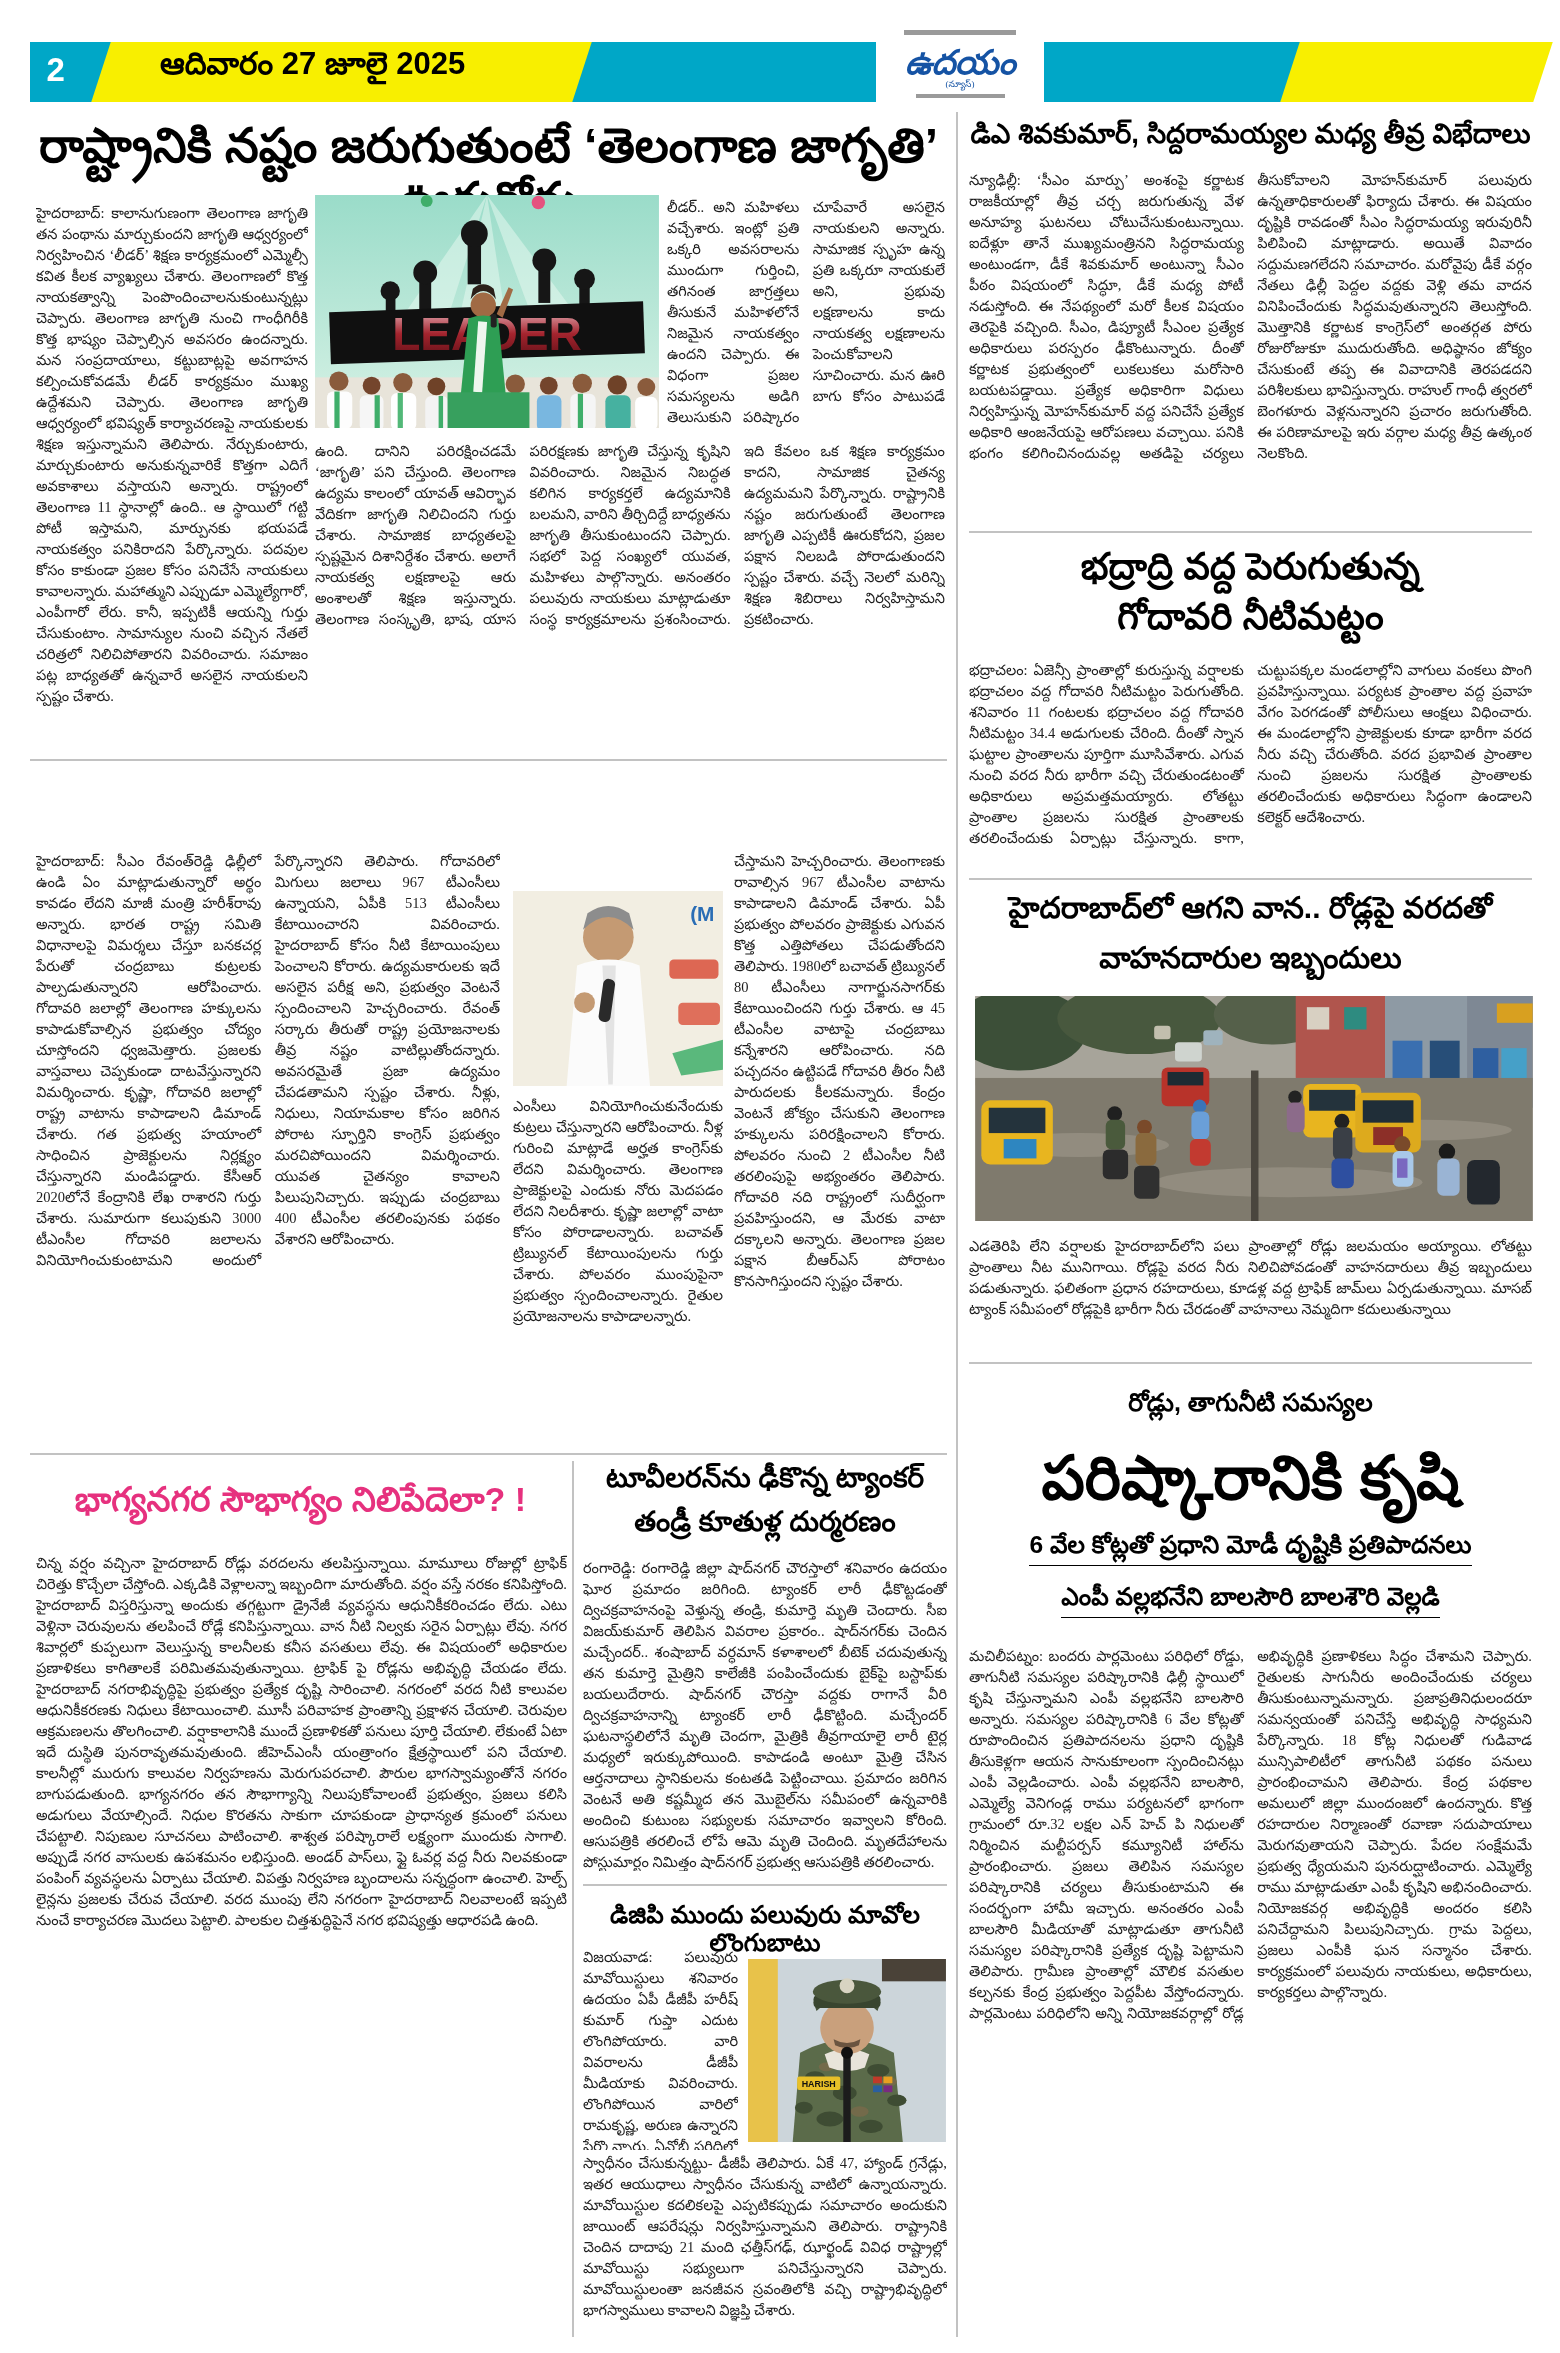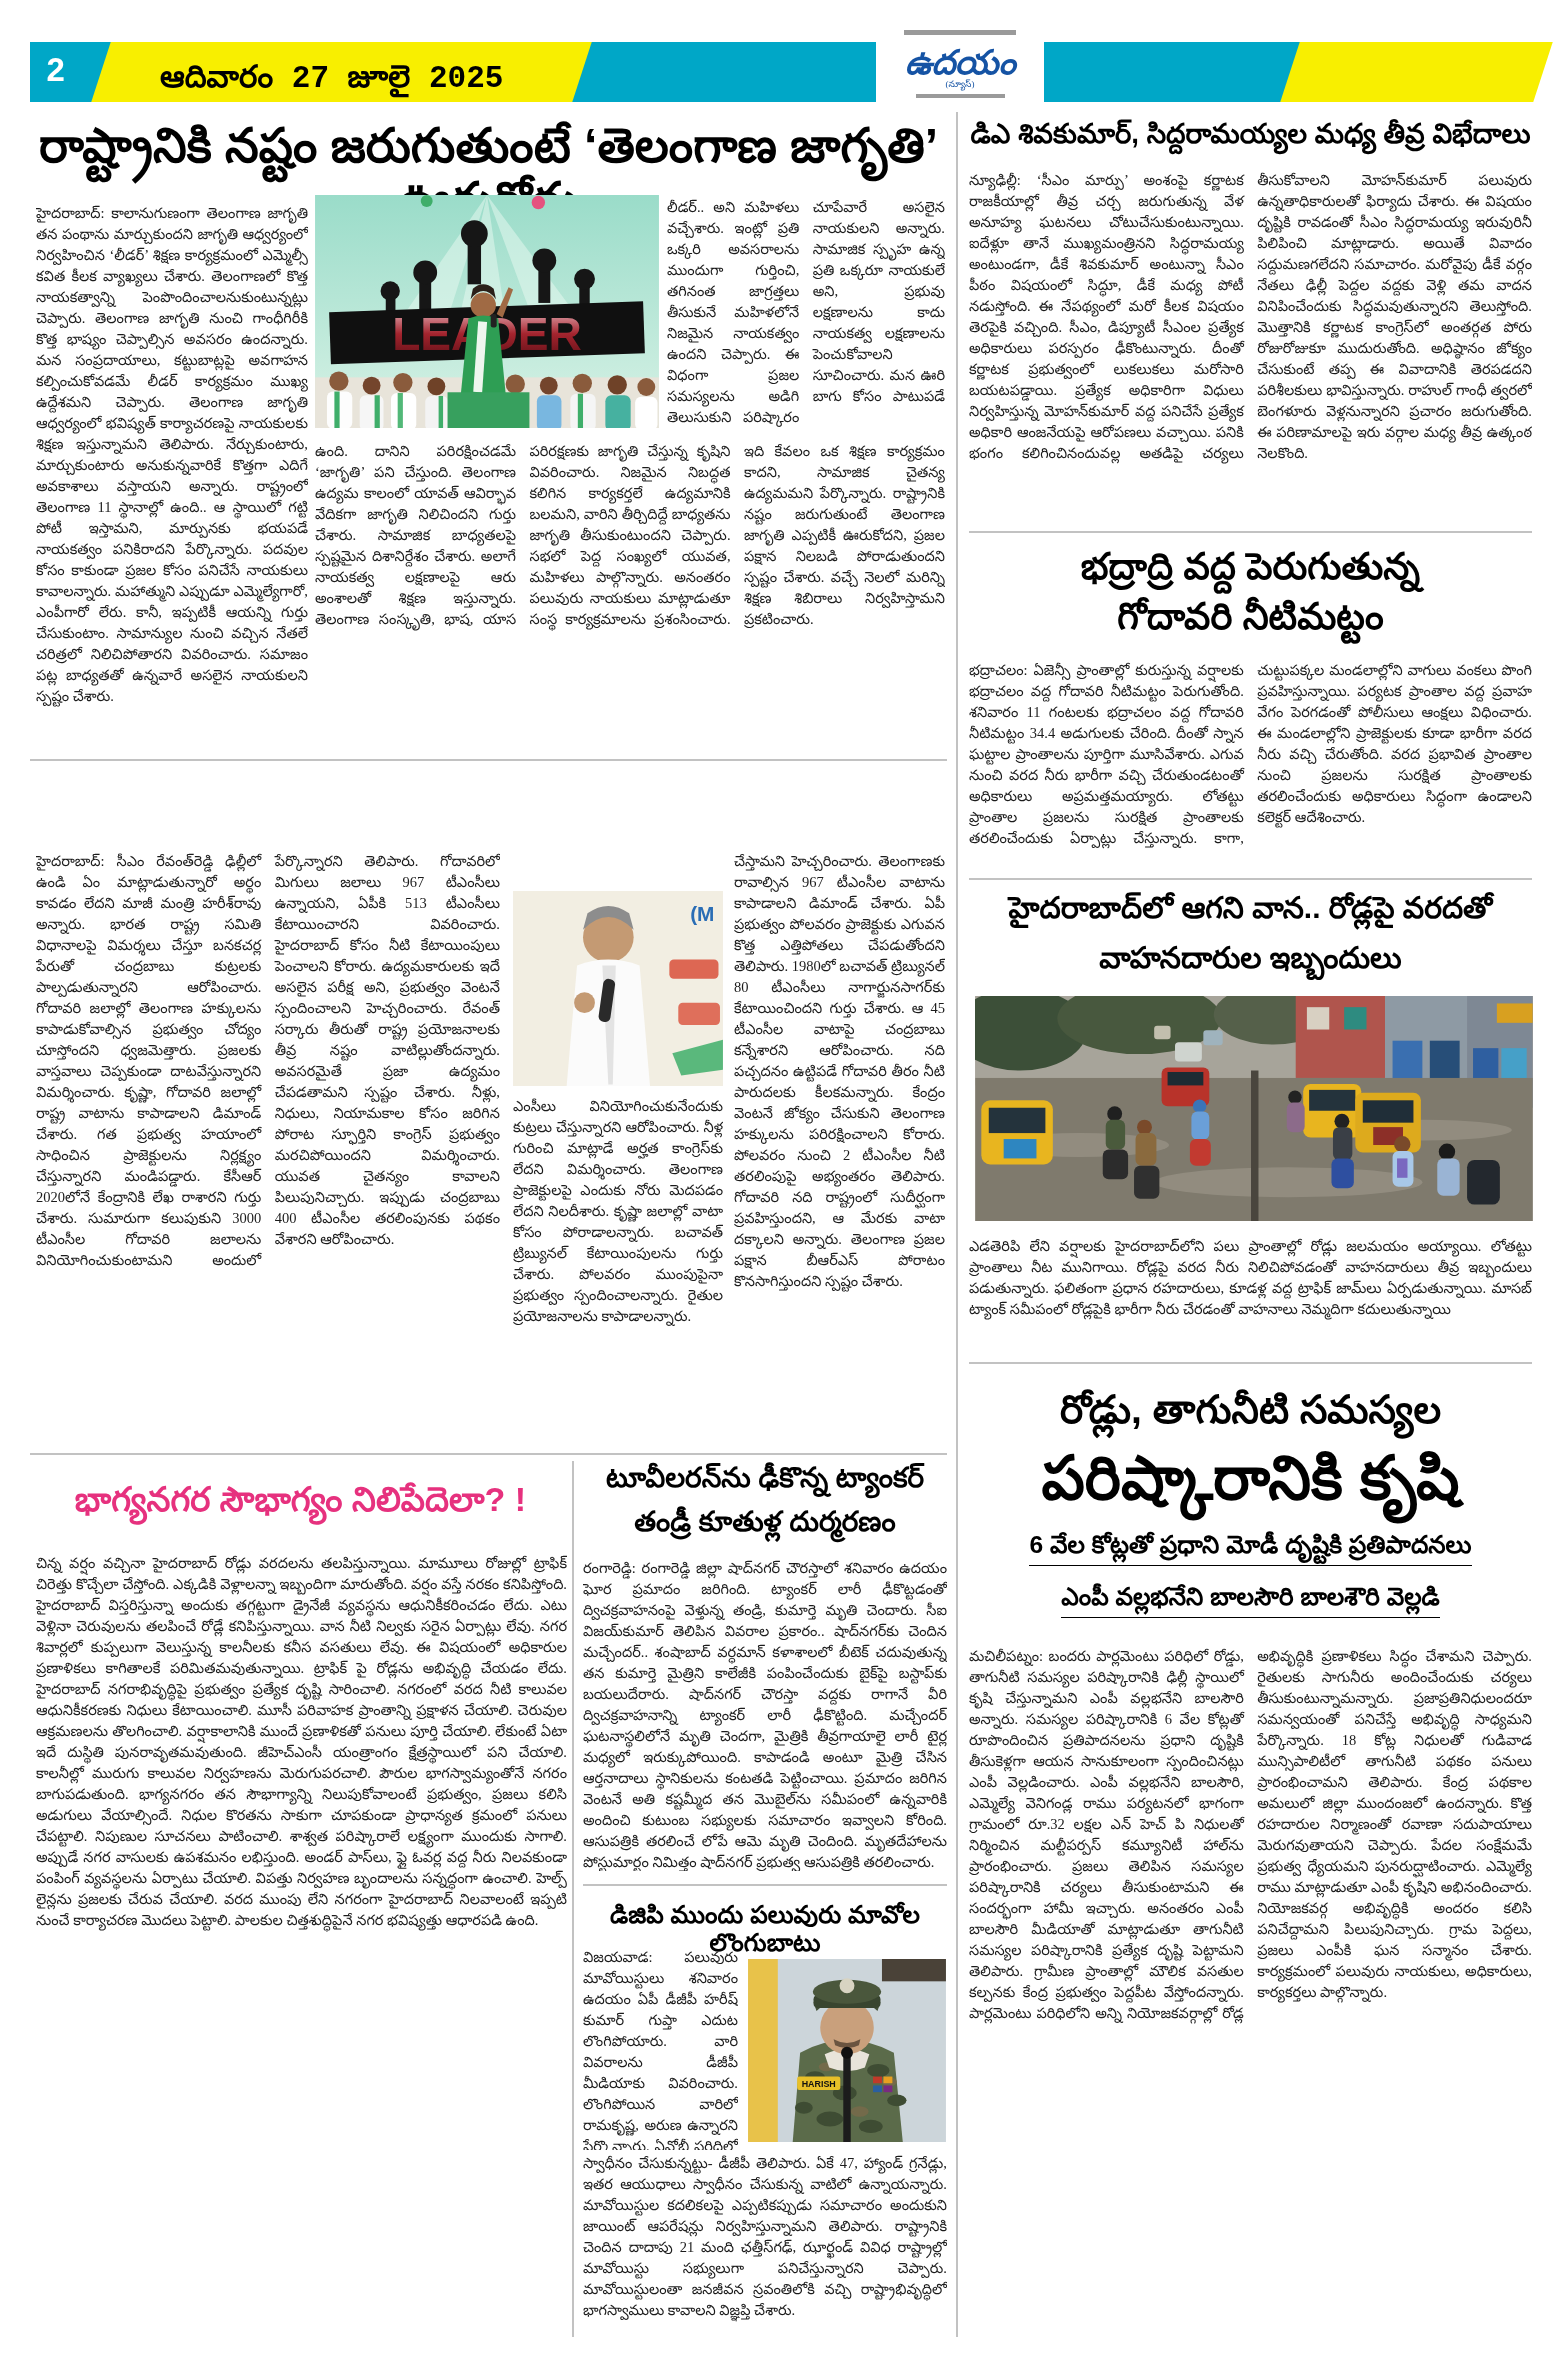--- a/index.html
+++ b/index.html
@@ -10,22 +10,22 @@
   .body-txt{font-size:14.5px;line-height:1.45;text-align:justify;overflow:hidden;color:#1b1b1b;}
   .cols2{column-count:2;column-gap:13.4px;}
   .cols3{column-count:3;column-gap:13.4px;}
   .divider{background:#c2c2c2;}
   .underline-sub{display:inline-block;border-bottom:1.5px solid #000;padding-bottom:6px;}
   
   #masthead{position:absolute;left:30px;top:42px;width:1501px;height:60px;background:#00a7c7;}
   .mh-seg{position:absolute;top:0;height:60px;background:#f8ef00;transform:skewX(-18deg);}
   #page-num{position:absolute;left:16.4px;top:9px;color:#ffffff;font-family:"Liberation Sans",sans-serif;
             font-weight:bold;font-size:33px;}
-  #mh-date{position:absolute;left:130px;top:18px;font-size:31px;font-weight:bold;color:#000;
-           font-family:Liberation Mono, monospace;}
+  #mh-date{position:absolute;left:130px;top:4px;font-size:31px;font-weight:bold;color:#000;
+           font-family:Liberation Sans, sans-serif;}
   #logo-box{position:absolute;left:846px;top:-18px;width:168px;height:95px;background:#ffffff;
             text-align:center;}
   #logo-text{margin-top:25px;font-family:"Liberation Sans",sans-serif;font-weight:bold;
              font-size:34px;color:#1553a4;letter-spacing:-0.7px;line-height:1;font-style:italic;}
   #logo-sub{font-size:9px;color:#1553a4;}
   .fineprint{background:#9a9a9a;height:4.5px;margin:3px auto 0 auto;}
   .pink{color:#e6317e;}
   .photo{position:absolute;overflow:hidden;}
   svg{display:block;}
 </style>
@@ -286,21 +286,21 @@
             <rect x="0" y="18" width="30" height="50" rx="8" fill="#9ab4d4"></rect>
           </g>
         <g transform="translate(660,210)">
             <rect x="0" y="10" width="44" height="60" rx="10" fill="#23282e"></rect>
           </g>
       </g>
     </svg>
   </div>
   <div class="abs body-txt" style="left:969px;top:1236px;width:563px;height:112px;">ఎడతెరిపి లేని వర్షాలకు హైదరాబాద్‌లోని పలు ప్రాంతాల్లో రోడ్లు జలమయం అయ్యాయి. లోతట్టు ప్రాంతాలు నీట మునిగాయి. రోడ్లపై వరద నీరు నిలిచిపోవడంతో వాహనదారులు తీవ్ర ఇబ్బందులు పడుతున్నారు. ఫలితంగా ప్రధాన రహదారులు, కూడళ్ల వద్ద ట్రాఫిక్ జామ్‌లు ఏర్పడుతున్నాయి. మాసబ్ ట్యాంక్ సమీపంలో రోడ్లపైకి భారీగా నీరు చేరడంతో వాహనాలు నెమ్మదిగా కదులుతున్నాయి</div>
 
-  <div class="abs hl" style="left:969px;top:1388px;width:563px;height:55px;font-size:39px;">రోడ్లు, తాగునీటి సమస్యల</div>
+  <div class="abs hl" style="left:969px;top:1388px;width:563px;height:55px;font-size:25px;">రోడ్లు, తాగునీటి సమస్యల</div>
   <div class="abs hl" style="left:969px;top:1444px;width:563px;height:80px;font-size:61px;">పరిష్కారానికి కృషి</div>
   <div class="abs hl" style="left:969px;top:1531px;width:563px;height:43px;font-size:24.6px;">
     <span class="underline-sub">6 వేల కోట్లతో ప్రధాని మోడీ దృష్టికి ప్రతిపాదనలు</span>
   </div>
   <div class="abs hl" style="left:969px;top:1583px;width:563px;height:43px;font-size:24.6px;">
     <span class="underline-sub">ఎంపీ వల్లభనేని బాలసౌరి బాలశౌరి వెల్లడి</span>
   </div>
   <div class="abs body-txt cols2" style="left:969px;top:1646px;width:563px;height:690px;">మచిలీపట్నం: బందరు పార్లమెంటు పరిధిలో రోడ్డు, తాగునీటి సమస్యల పరిష్కారానికి ఢిల్లీ స్థాయిలో కృషి చేస్తున్నామని ఎంపీ వల్లభనేని బాలసౌరి అన్నారు. సమస్యల పరిష్కారానికి 6 వేల కోట్లతో రూపొందించిన ప్రతిపాదనలను ప్రధాని దృష్టికి తీసుకెళ్లగా ఆయన సానుకూలంగా స్పందించినట్లు ఎంపీ వెల్లడించారు. ఎంపీ వల్లభనేని బాలసౌరి, ఎమ్మెల్యే వెనిగండ్ల రాము పర్యటనలో భాగంగా గ్రామంలో రూ.32 లక్షల ఎన్ హెచ్ పి నిధులతో నిర్మించిన మల్టీపర్పస్ కమ్యూనిటీ హాల్‌ను ప్రారంభించారు. ప్రజలు తెలిపిన సమస్యల పరిష్కారానికి చర్యలు తీసుకుంటామని ఈ సందర్భంగా హామీ ఇచ్చారు. అనంతరం ఎంపీ బాలసౌరి మీడియాతో మాట్లాడుతూ తాగునీటి సమస్యల పరిష్కారానికి ప్రత్యేక దృష్టి పెట్టామని తెలిపారు. గ్రామీణ ప్రాంతాల్లో మౌలిక వసతుల కల్పనకు కేంద్ర ప్రభుత్వం పెద్దపీట వేస్తోందన్నారు. పార్లమెంటు పరిధిలోని అన్ని నియోజకవర్గాల్లో రోడ్ల అభివృద్ధికి ప్రణాళికలు సిద్ధం చేశామని చెప్పారు. రైతులకు సాగునీరు అందించేందుకు చర్యలు తీసుకుంటున్నామన్నారు. ప్రజాప్రతినిధులందరూ సమన్వయంతో పనిచేస్తే అభివృద్ధి సాధ్యమని పేర్కొన్నారు. 18 కోట్ల నిధులతో గుడివాడ మున్సిపాలిటీలో తాగునీటి పథకం పనులు ప్రారంభించామని తెలిపారు. కేంద్ర పథకాల అమలులో జిల్లా ముందంజలో ఉందన్నారు. కొత్త రహదారుల నిర్మాణంతో రవాణా సదుపాయాలు మెరుగవుతాయని చెప్పారు. పేదల సంక్షేమమే ప్రభుత్వ ధ్యేయమని పునరుద్ఘాటించారు. ఎమ్మెల్యే రాము మాట్లాడుతూ ఎంపీ కృషిని అభినందించారు. నియోజకవర్గ అభివృద్ధికి అందరం కలిసి పనిచేద్దామని పిలుపునిచ్చారు. గ్రామ పెద్దలు, ప్రజలు ఎంపీకి ఘన సన్మానం చేశారు. కార్యక్రమంలో పలువురు నాయకులు, అధికారులు, కార్యకర్తలు పాల్గొన్నారు.</div>
 
   <div class="abs hl pink" style="left:36px;top:1480px;width:529px;height:58px;font-size:34px;">భాగ్యనగర సౌభాగ్యం నిలిపేదెలా? !</div>

